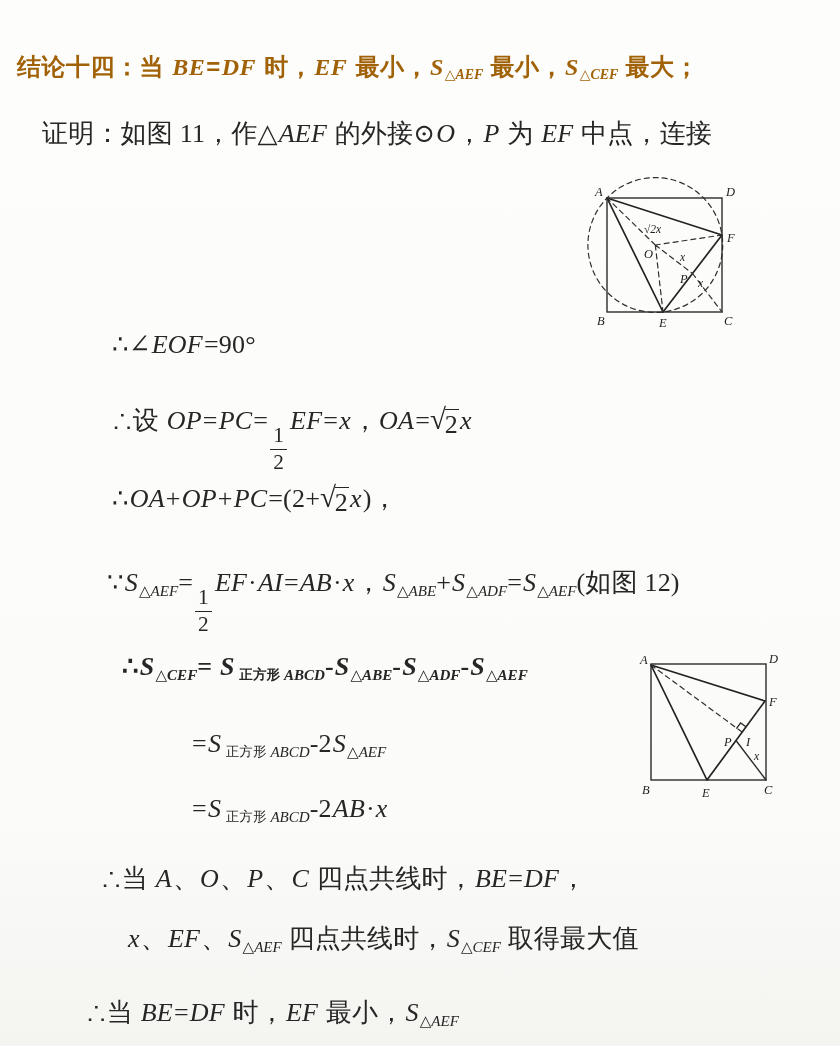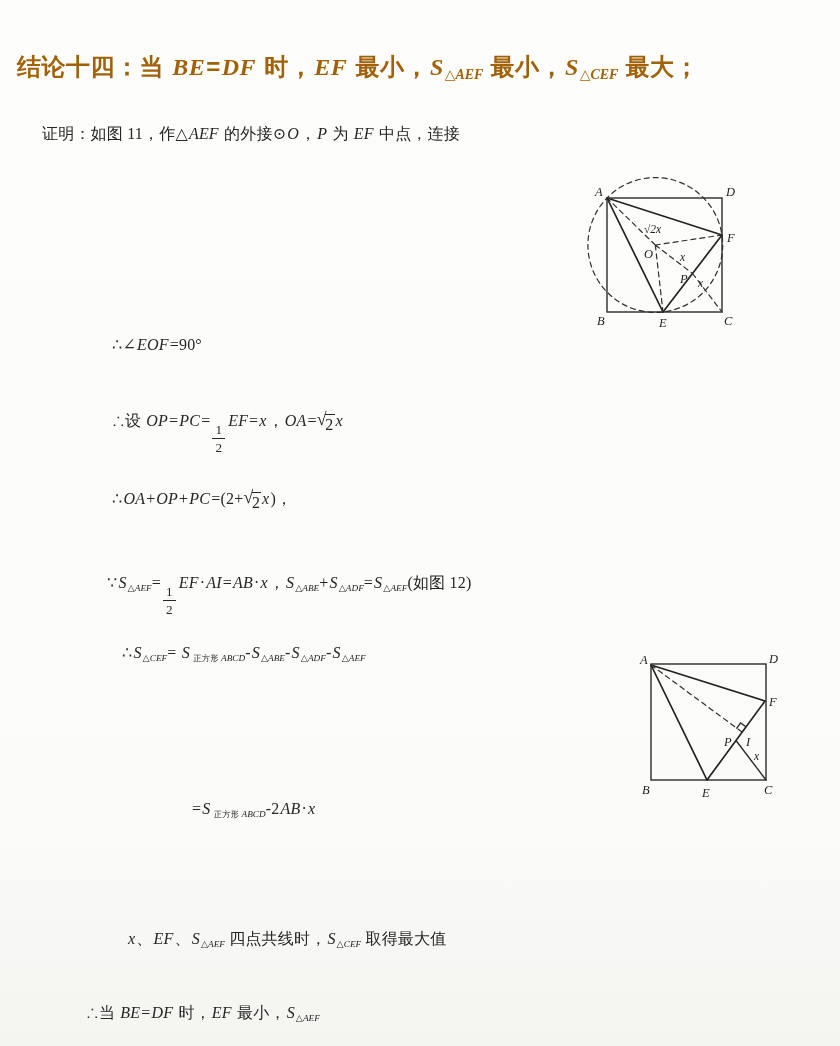--- a/index.html
+++ b/index.html
@@ -5,21 +5,21 @@
   html,body{margin:0;padding:0;}
   body{
     width:840px;height:1046px;position:relative;overflow:hidden;
     background:linear-gradient(180deg,#fdfdfc 0%,#fbfbf9 78%,#f4f4f1 100%);
     font-family:"Liberation Serif","DejaVu Serif",serif;
     color:#262626;
   }
   .page{position:absolute;inset:0;}
   
   .mline{
-    position:absolute;white-space:nowrap;font-size:16px;line-height:30px;
+    position:absolute;white-space:nowrap;font-size:26px;line-height:30px;
     letter-spacing:.2px;
   }
   .tk-t{font-style:normal;}
   .tk-i{font-style:italic;padding:0 1px;}
   .tk-sub{font-style:italic;font-size:.58em;vertical-align:-.32em;letter-spacing:0;}
   .tk-subt{font-style:normal;font-size:.52em;vertical-align:-.32em;}
   .tk-frac{
     display:inline-flex;flex-direction:column;align-items:center;
     vertical-align:-.62em;line-height:1;font-size:.82em;margin:0 2px;font-style:normal;
   }
@@ -34,21 +34,21 @@
   }
   .title-line .tk-t{font-family:"Liberation Sans","DejaVu Sans",sans-serif;}
   
   .l2{left:42px;top:119px;}
   .l3{left:17px;top:191px;}
   .l4{left:112px;top:254px;}
   .l5{left:112px;top:330px;}
   .l6{left:112px;top:406px;}
   .l7{left:112px;top:484px;}
   .l8{left:107px;top:568px;}
-  .l9{left:122px;top:638px;}
+  .l9{left:122px;top:652px;font-weight:bold;}
   .l10{left:192px;top:729px;}
   .l11{left:192px;top:794px;}
   .l12{left:101px;top:864px;}
   .l13{left:127px;top:924px;}
   .l14{left:86px;top:998px;}
   
   .fig{position:absolute;}
   .fig .solid{stroke:#2b2b2b;stroke-width:1.4;fill:none;stroke-linecap:round;}
   .fig .thick{stroke:#222;stroke-width:1.7;fill:none;stroke-linecap:round;}
   .fig .dash{stroke:#2f2f2f;stroke-width:1.2;fill:none;stroke-dasharray:5 4;stroke-linecap:round;}
@@ -78,21 +78,23 @@
       </span><span class="tk-i">x</span></div>
   <div class="mline l7"><span class="tk-t">∴</span><span class="tk-i">OA</span><span class="tk-t">+</span><span class="tk-i">OP</span><span class="tk-t">+</span><span class="tk-i">PC</span><span class="tk-t">=(2+</span><span class="tk-rad">
         <span class="r-sign">√</span>
         <span class="r-bar">2</span>
       </span><span class="tk-i">x</span><span class="tk-t">)，</span></div>
   <div class="mline l8"><span class="tk-t">∵</span><span class="tk-i">S</span><span class="tk-sub">△AEF</span><span class="tk-t">=</span><span class="tk-frac">
         <span class="fr-n">1</span>
         <span class="fr-d">2</span>
       </span><span class="tk-i">EF</span><span class="tk-t">·</span><span class="tk-i">AI</span><span class="tk-t">=</span><span class="tk-i">AB</span><span class="tk-t">·</span><span class="tk-i">x</span><span class="tk-t">，</span><span class="tk-i">S</span><span class="tk-sub">△ABE</span><span class="tk-t">+</span><span class="tk-i">S</span><span class="tk-sub">△ADF</span><span class="tk-t">=</span><span class="tk-i">S</span><span class="tk-sub">△AEF</span><span class="tk-t">(如图 12)</span></div>
   <div class="mline l9"><span class="tk-t">∴</span><span class="tk-i">S</span><span class="tk-sub">△CEF</span><span class="tk-t">= </span><span class="tk-i">S</span><span class="tk-subt"> 正方形 </span><span class="tk-sub">ABCD</span><span class="tk-t">-</span><span class="tk-i">S</span><span class="tk-sub">△ABE</span><span class="tk-t">-</span><span class="tk-i">S</span><span class="tk-sub">△ADF</span><span class="tk-t">-</span><span class="tk-i">S</span><span class="tk-sub">△AEF</span></div>
+  <div class="mline l10"><span class="tk-t">=</span><span class="tk-i">S</span><span class="tk-subt"> 正方形 </span><span class="tk-sub">ABCD</span><span class="tk-t">-2</span><span class="tk-i">S</span><span class="tk-sub">△AEF</span></div>
   <div class="mline l11"><span class="tk-t">=</span><span class="tk-i">S</span><span class="tk-subt"> 正方形 </span><span class="tk-sub">ABCD</span><span class="tk-t">-2</span><span class="tk-i">AB</span><span class="tk-t">·</span><span class="tk-i">x</span></div>
+  <div class="mline l12"><span class="tk-t">∴当 </span><span class="tk-i">A</span><span class="tk-t">、</span><span class="tk-i">O</span><span class="tk-t">、</span><span class="tk-i">P</span><span class="tk-t">、</span><span class="tk-i">C</span><span class="tk-t"> 四点共线时，</span><span class="tk-i">BE</span><span class="tk-t">=</span><span class="tk-i">DF</span><span class="tk-t">，</span></div>
   <div class="mline l13"><span class="tk-i">x</span><span class="tk-t">、</span><span class="tk-i">EF</span><span class="tk-t">、</span><span class="tk-i">S</span><span class="tk-sub">△AEF</span><span class="tk-t"> 四点共线时，</span><span class="tk-i">S</span><span class="tk-sub">△CEF</span><span class="tk-t"> 取得最大值</span></div>
   <div class="mline l14"><span class="tk-t">∴当 </span><span class="tk-i">BE</span><span class="tk-t">=</span><span class="tk-i">DF</span><span class="tk-t"> 时，</span><span class="tk-i">EF</span><span class="tk-t"> 最小，</span><span class="tk-i">S</span><span class="tk-sub">△AEF</span></div>
 
   <svg class="fig fig11" viewBox="0 0 170 170">
     <circle cx="75.3" cy="77" r="67.4" class="dash"></circle>
     <rect x="27" y="30" width="115" height="114" class="solid"></rect>
     <path class="thick" d="M27,30 L83,144 M27,30 L142,67 M83,144 L142,67"></path>
     <path class="dash" d="M75.3,77 L27,30 M75.3,77 L83,144 M75.3,77 L142,67 M75.3,77 L112.5,105.5 M112.5,105.5 L142,144"></path>
     <text x="15" y="28">A</text>
     <text x="146" y="28">D</text>

